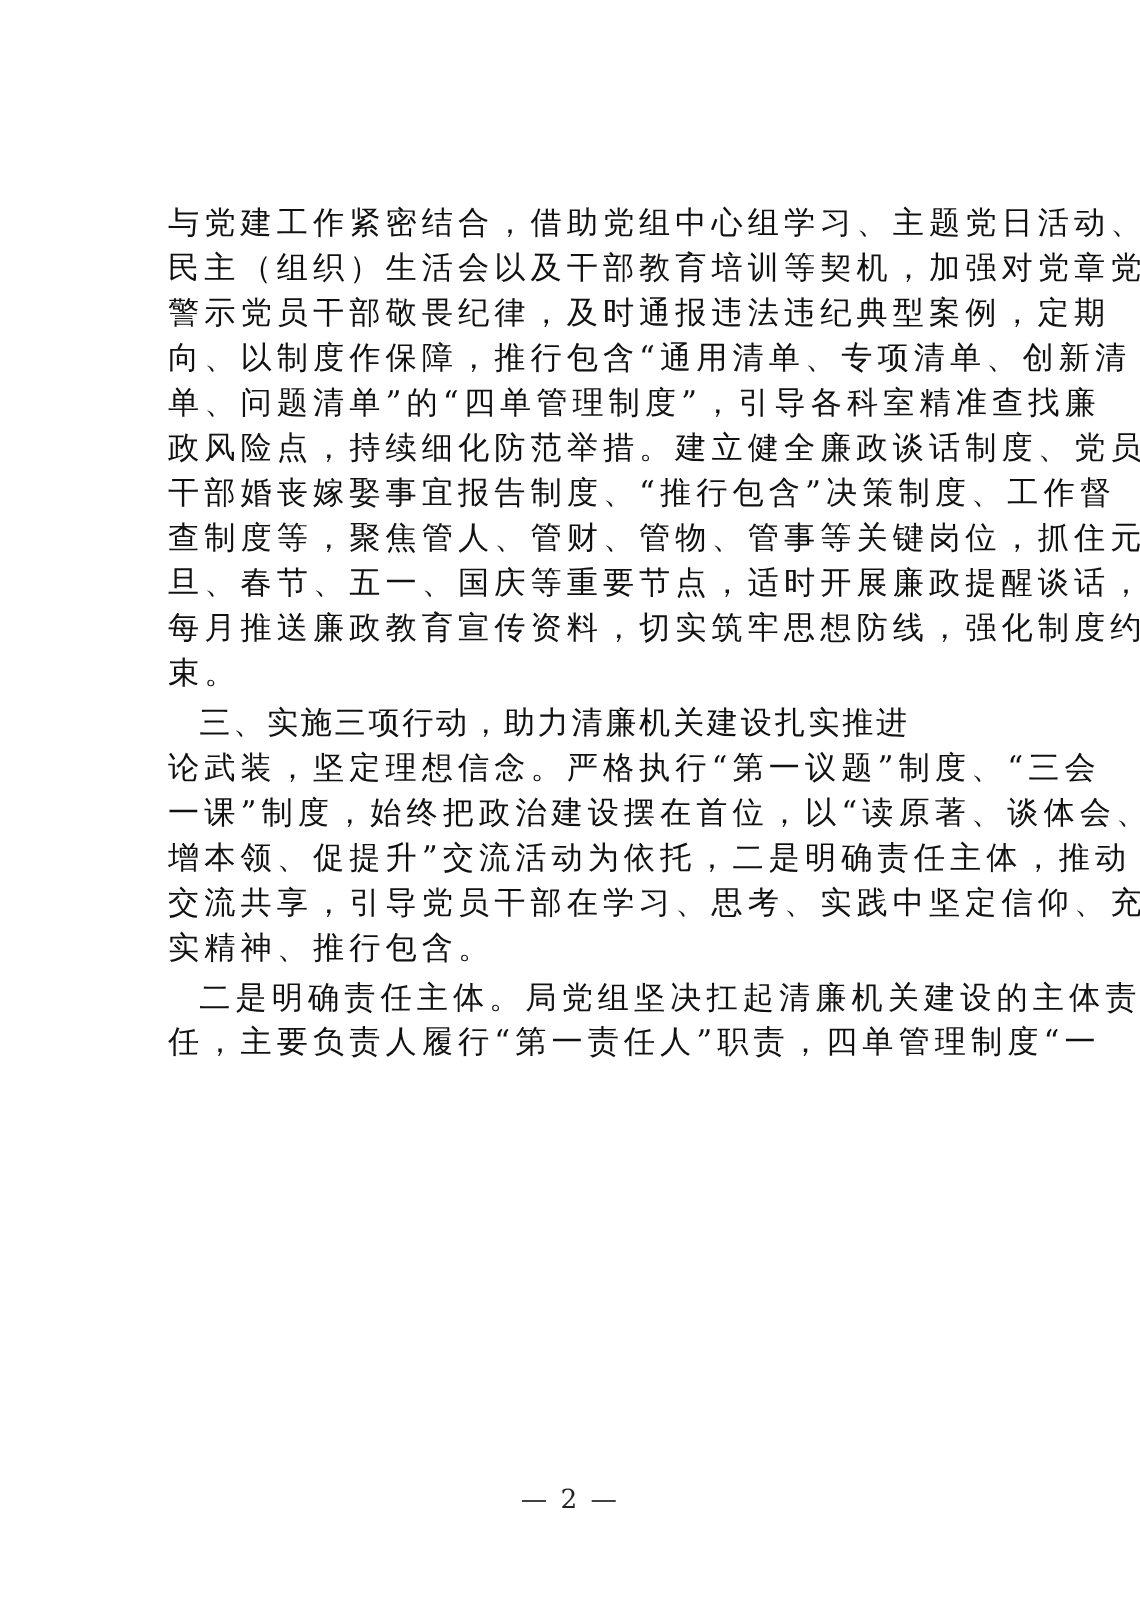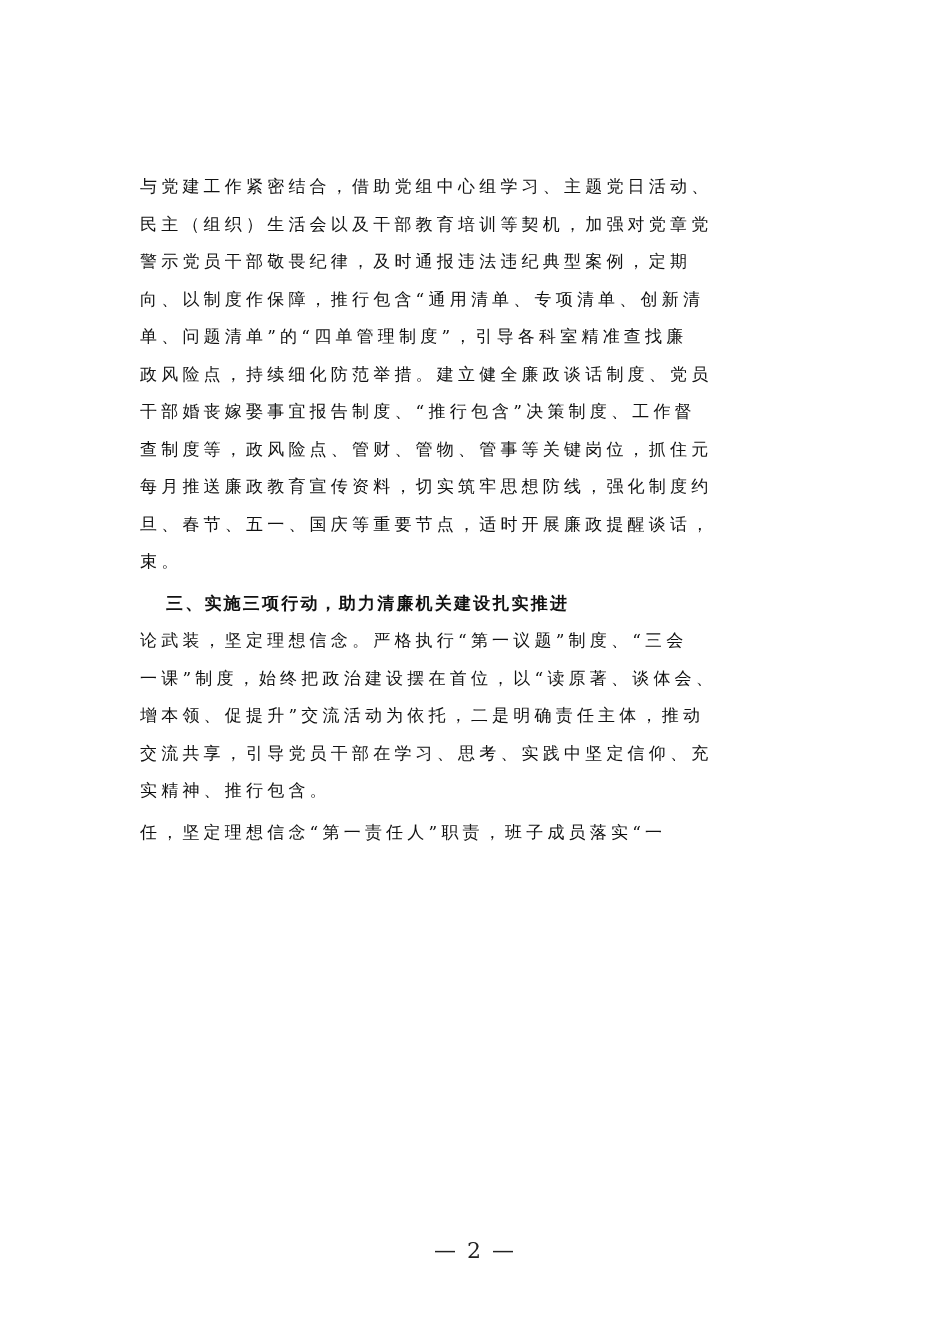--- a/index.html
+++ b/index.html
@@ -25,30 +25,30 @@
     }
     .body-text {
       position: absolute;
       left: 140px;
       top: 168px;
       width: 700px;
     }
     .line {
       height: 37.5px;
       line-height: 37.5px;
-      font-size: 17px;
+      font-size: 26px;
       letter-spacing: 4.2px;
       white-space: nowrap;
     }
     .line.indent {
       padding-left: 26px;
     }
     .line.heading {
       font-family: "DejaVu Sans", "Liberation Sans", sans-serif;
-      font-weight: bold;
+      font-weight: normal;
       letter-spacing: 2.2px;
       padding-left: 26px;
     }
     .line.gap-after {
       margin-bottom: 4px;
     }
     .page-number {
       position: absolute;
       left: 0;
       width: 950px;
@@ -70,38 +70,39 @@
       <div class="line">与党建工作紧密结合，借助党组中心组学习、主题党日活动、</div>
       <div class="line">民主（组织）生活会以及干部教育培训等契机，加强对党章党</div>
       <div class="line">警示党员干部敬畏纪律，及时通报违法违纪典型案例，定期</div>
     </div>
 
     <div>
       <div class="line">向、以制度作保障，推行包含“通用清单、专项清单、创新清</div>
       <div class="line">单、问题清单”的“四单管理制度”，引导各科室精准查找廉</div>
       <div class="line">政风险点，持续细化防范举措。建立健全廉政谈话制度、党员</div>
       <div class="line">干部婚丧嫁娶事宜报告制度、“推行包含”决策制度、工作督</div>
-      <div class="line">查制度等，政风险点、管财、管物、管事等关键岗位，抓住元</div>
+      <div class="line">查制度等，聚焦管人、管财、管物、管事等关键岗位，抓住元</div>
+      <div class="line">旦、春节、五一、国庆等重要节点，适时开展廉政提醒谈话，</div>
       <div class="line">每月推送廉政教育宣传资料，切实筑牢思想防线，强化制度约</div>
-      <div class="line">旦、春节、五一、国庆等重要节点，适时开展廉政提醒谈话，</div>
       <div class="line gap-after">束。</div>
     </div>
 
     <div>
       <div class="line heading">三、实施三项行动，助力清廉机关建设扎实推进</div>
     </div>
 
     <div>
       <div class="line">论武装，坚定理想信念。严格执行“第一议题”制度、“三会</div>
       <div class="line">一课”制度，始终把政治建设摆在首位，以“读原著、谈体会、</div>
       <div class="line">增本领、促提升”交流活动为依托，二是明确责任主体，推动</div>
       <div class="line">交流共享，引导党员干部在学习、思考、实践中坚定信仰、充</div>
       <div class="line gap-after">实精神、推行包含。</div>
     </div>
 
     <div>
-      <div class="line">任，坚定理想信念“第一责任人”职责，班子成员落实“一</div>
+      <div class="line indent">二是明确责任主体。局党组坚决扛起清廉机关建设的主体责</div>
+      <div class="line">任，主要负责人履行“第一责任人”职责，四单管理制度“一</div>
     </div>
 
   </div>
 
   <div class="page-number">— 2 —</div>
 </div>
 
 </body></html>

